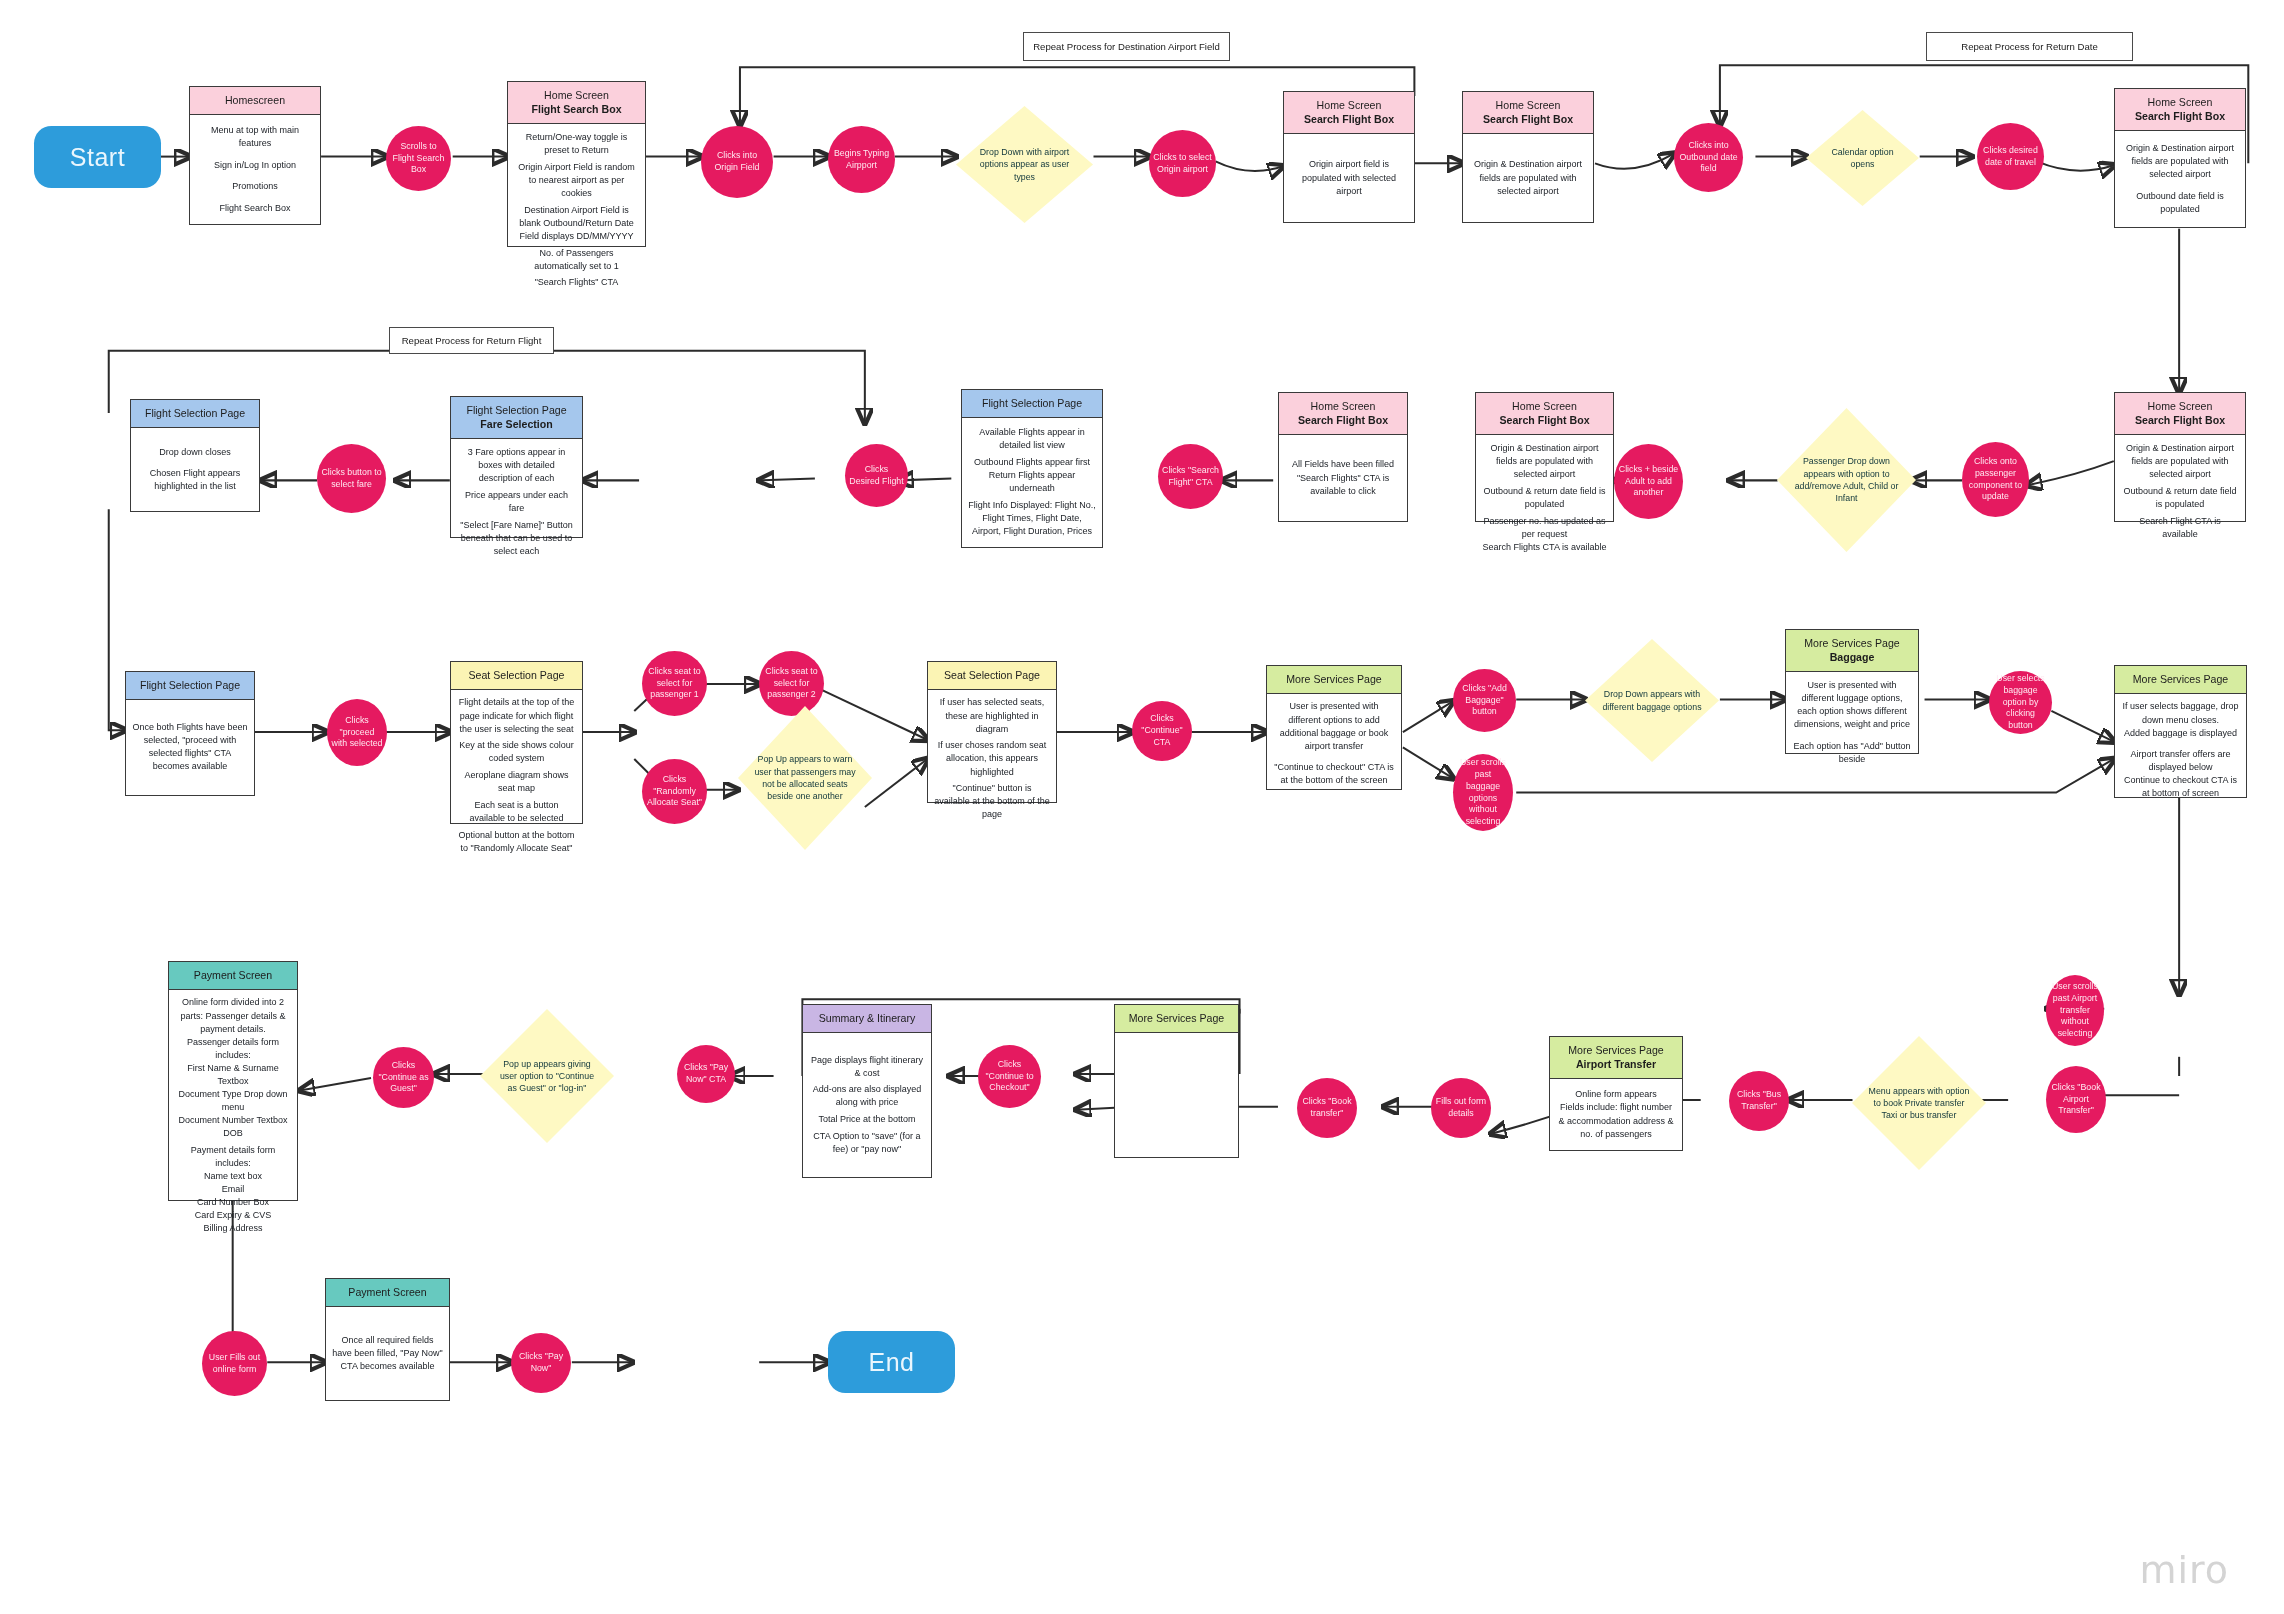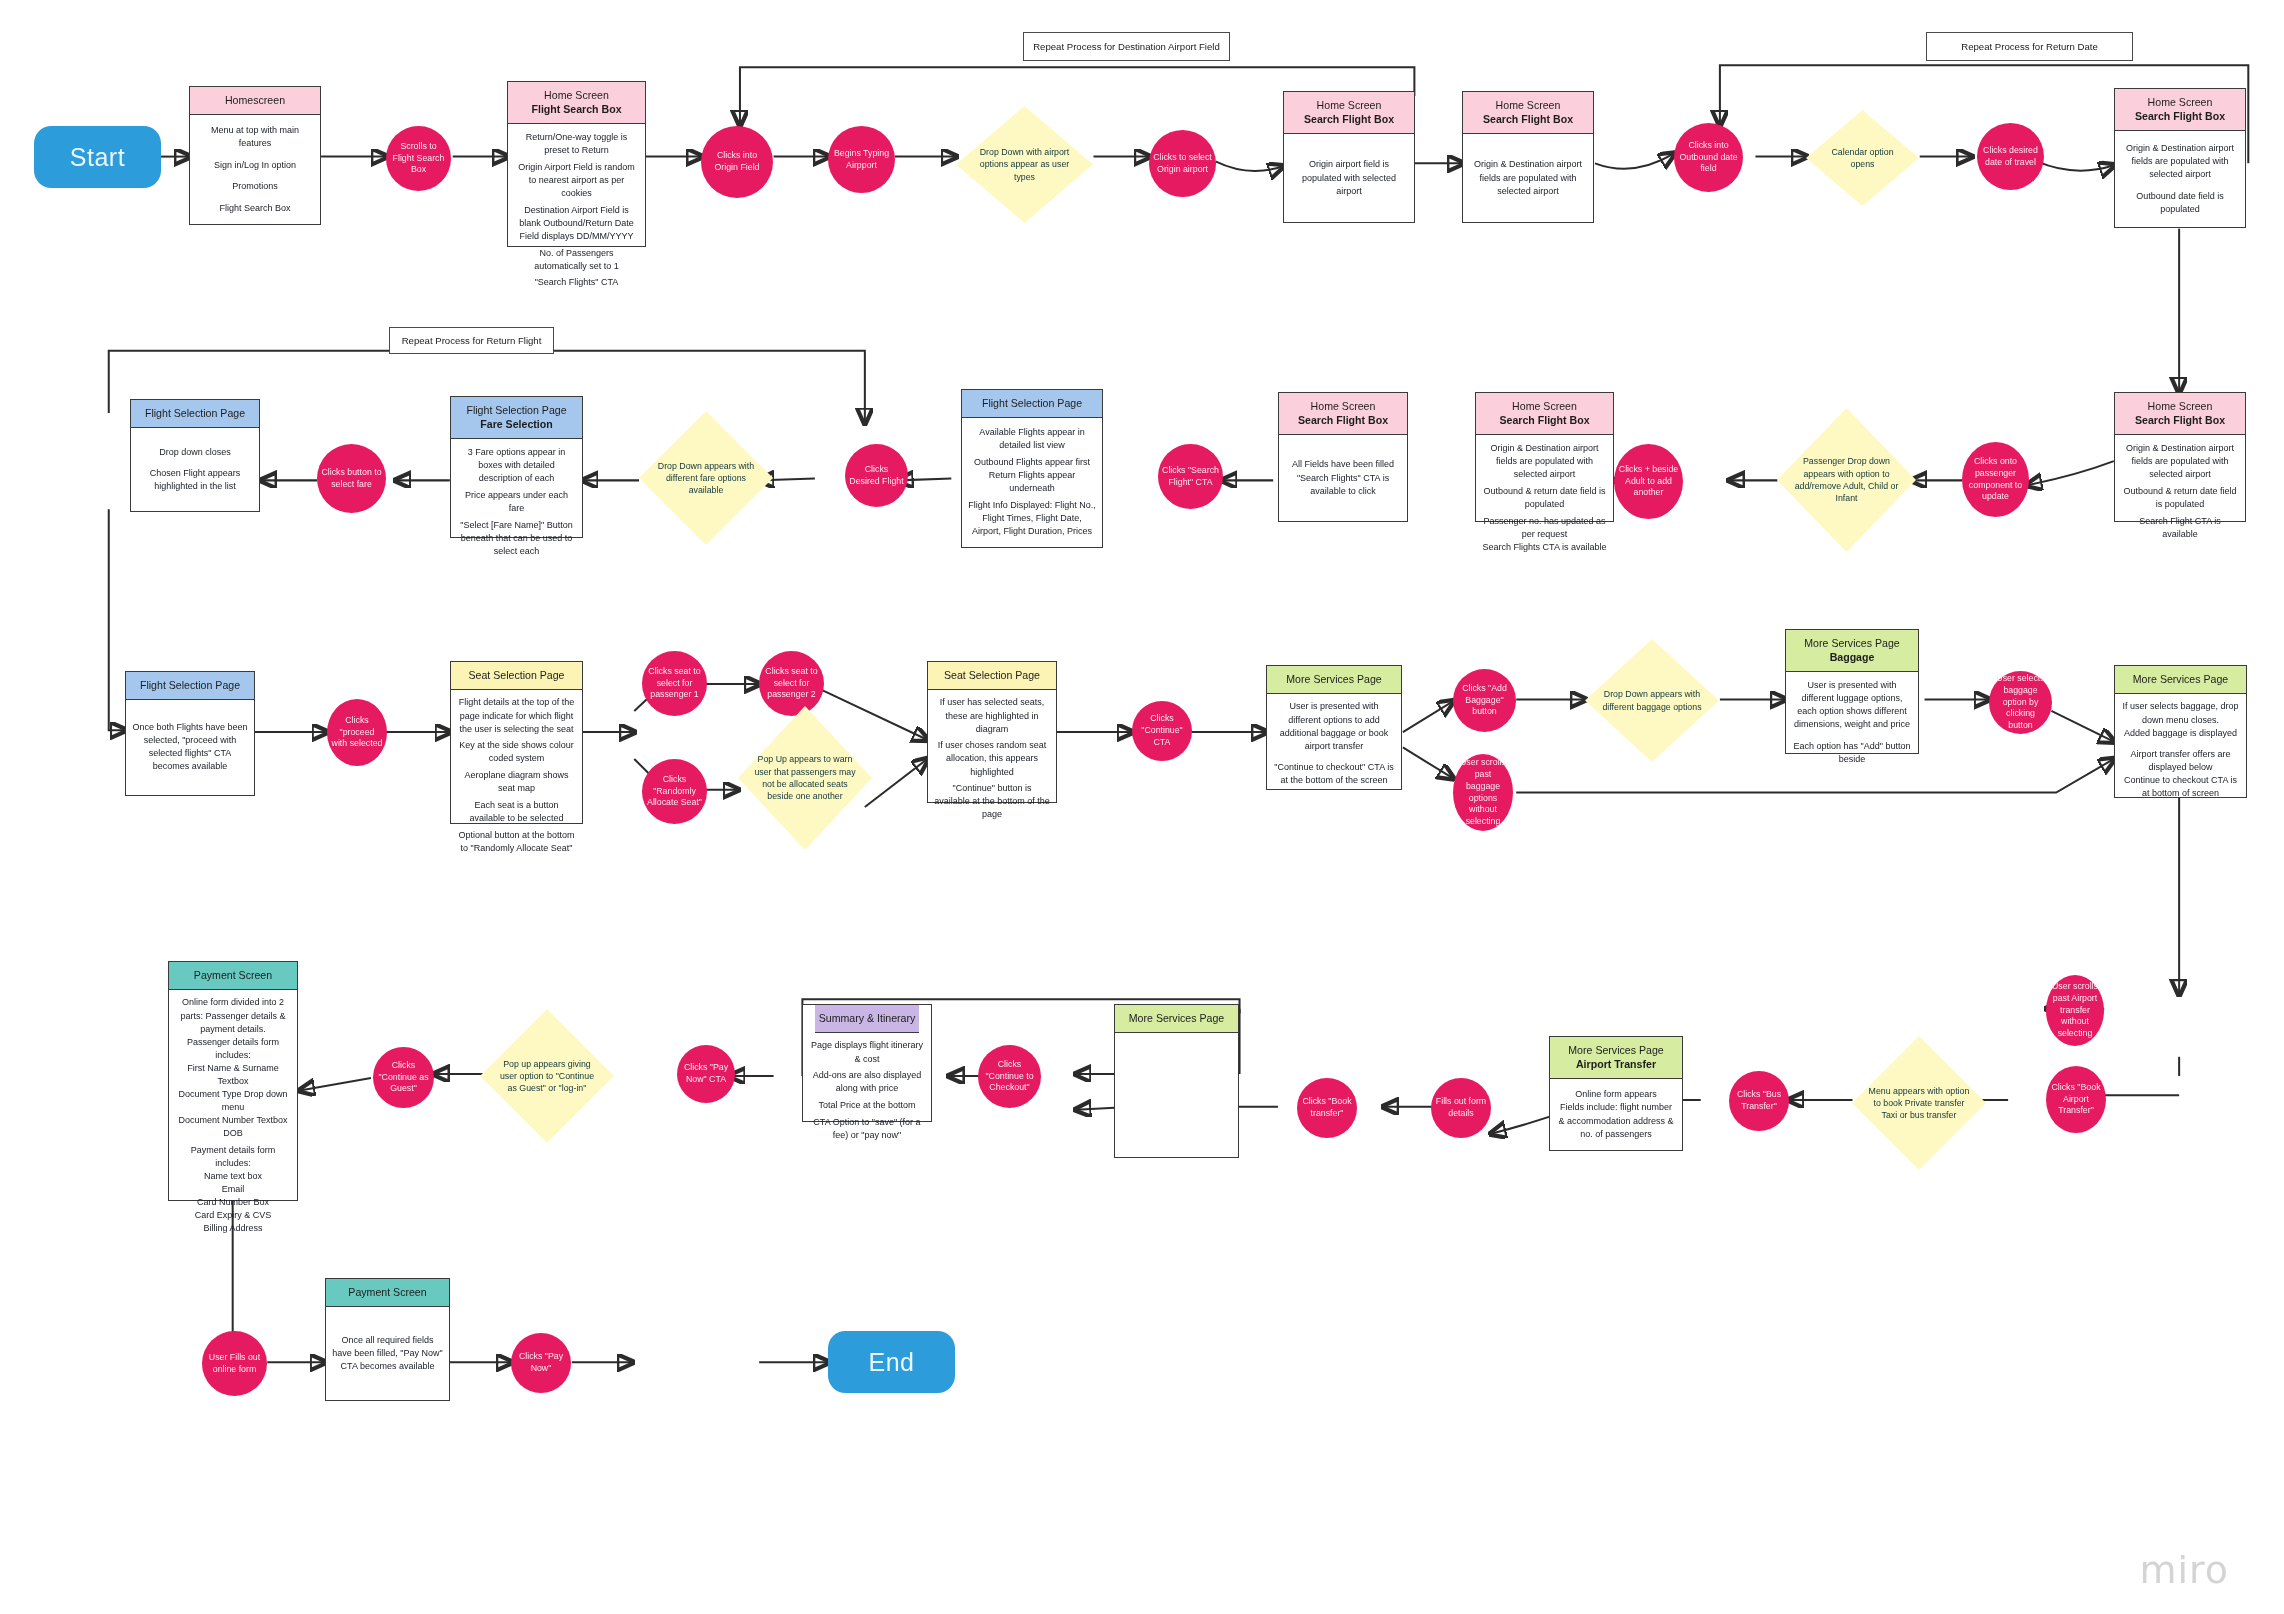--- a/index.html
+++ b/index.html
@@ -279,23 +279,20 @@
   <div class="node screen" style="left:961px;top:389px;width:142px;height:159px;">
     <div class="hdr hdr-blue">Flight Selection Page</div>
     <div class="body tight">
       <p>Available Flights appear in detailed list view</p>
       <p>Outbound Flights appear first Return Flights appear underneath</p>
       <p>Flight Info Displayed: Flight No., Flight Times, Flight Date, Airport, Flight Duration, Prices</p>
     </div>
   </div>
 
   <div class="node action" style="left:845px;top:444px;width:63px;height:63px;">Clicks Desired Flight</div>
-  <div class="node decision" style="left:639px;top:411px;width:134px;height:134px;">
-      <span>Drop Down appears with different fare options available</span>
-    </div>
 
   <div class="node screen" style="left:450px;top:396px;width:133px;height:142px;">
     <div class="hdr hdr-blue">
       <span>Flight Selection Page</span>
       <b>Fare Selection</b>
     </div>
     <div class="body tight">
       <p>3 Fare options appear in boxes with detailed description of each</p>
       <p>Price appears under each fare</p>
       <p>"Select [Fare Name]" Button beneath that can be used to select each</p>
@@ -407,21 +404,21 @@
 
   <div class="node action" style="left:1431px;top:1078px;width:60px;height:60px;">Fills out form details</div>
   <div class="node action" style="left:1297px;top:1078px;width:60px;height:60px;">Clicks "Book transfer"</div>
 
   <div class="node screen" style="left:1114px;top:1004px;width:125px;height:154px;">
     <div class="hdr hdr-green">More Services Page</div>
   </div>
 
   <div class="node action" style="left:978px;top:1045px;width:63px;height:63px;">Clicks "Continue to Checkout"</div>
 
-  <div class="node screen" style="left:802px;top:1004px;width:130px;height:118px;align-items:center;">
+  <div class="node screen" style="left:802px;top:1004px;width:130px;height:174px;">
     <div class="hdr hdr-purple">Summary &amp; Itinerary</div>
     <div class="body tight">
       <p>Page displays flight itinerary &amp; cost</p>
       <p>Add-ons are also displayed along with price</p>
       <p>Total Price at the bottom</p>
       <p>CTA Option to "save" (for a fee) or "pay now"</p>
     </div>
   </div>
 
   <div class="node action" style="left:677px;top:1045px;width:58px;height:58px;">Clicks "Pay Now" CTA</div>

